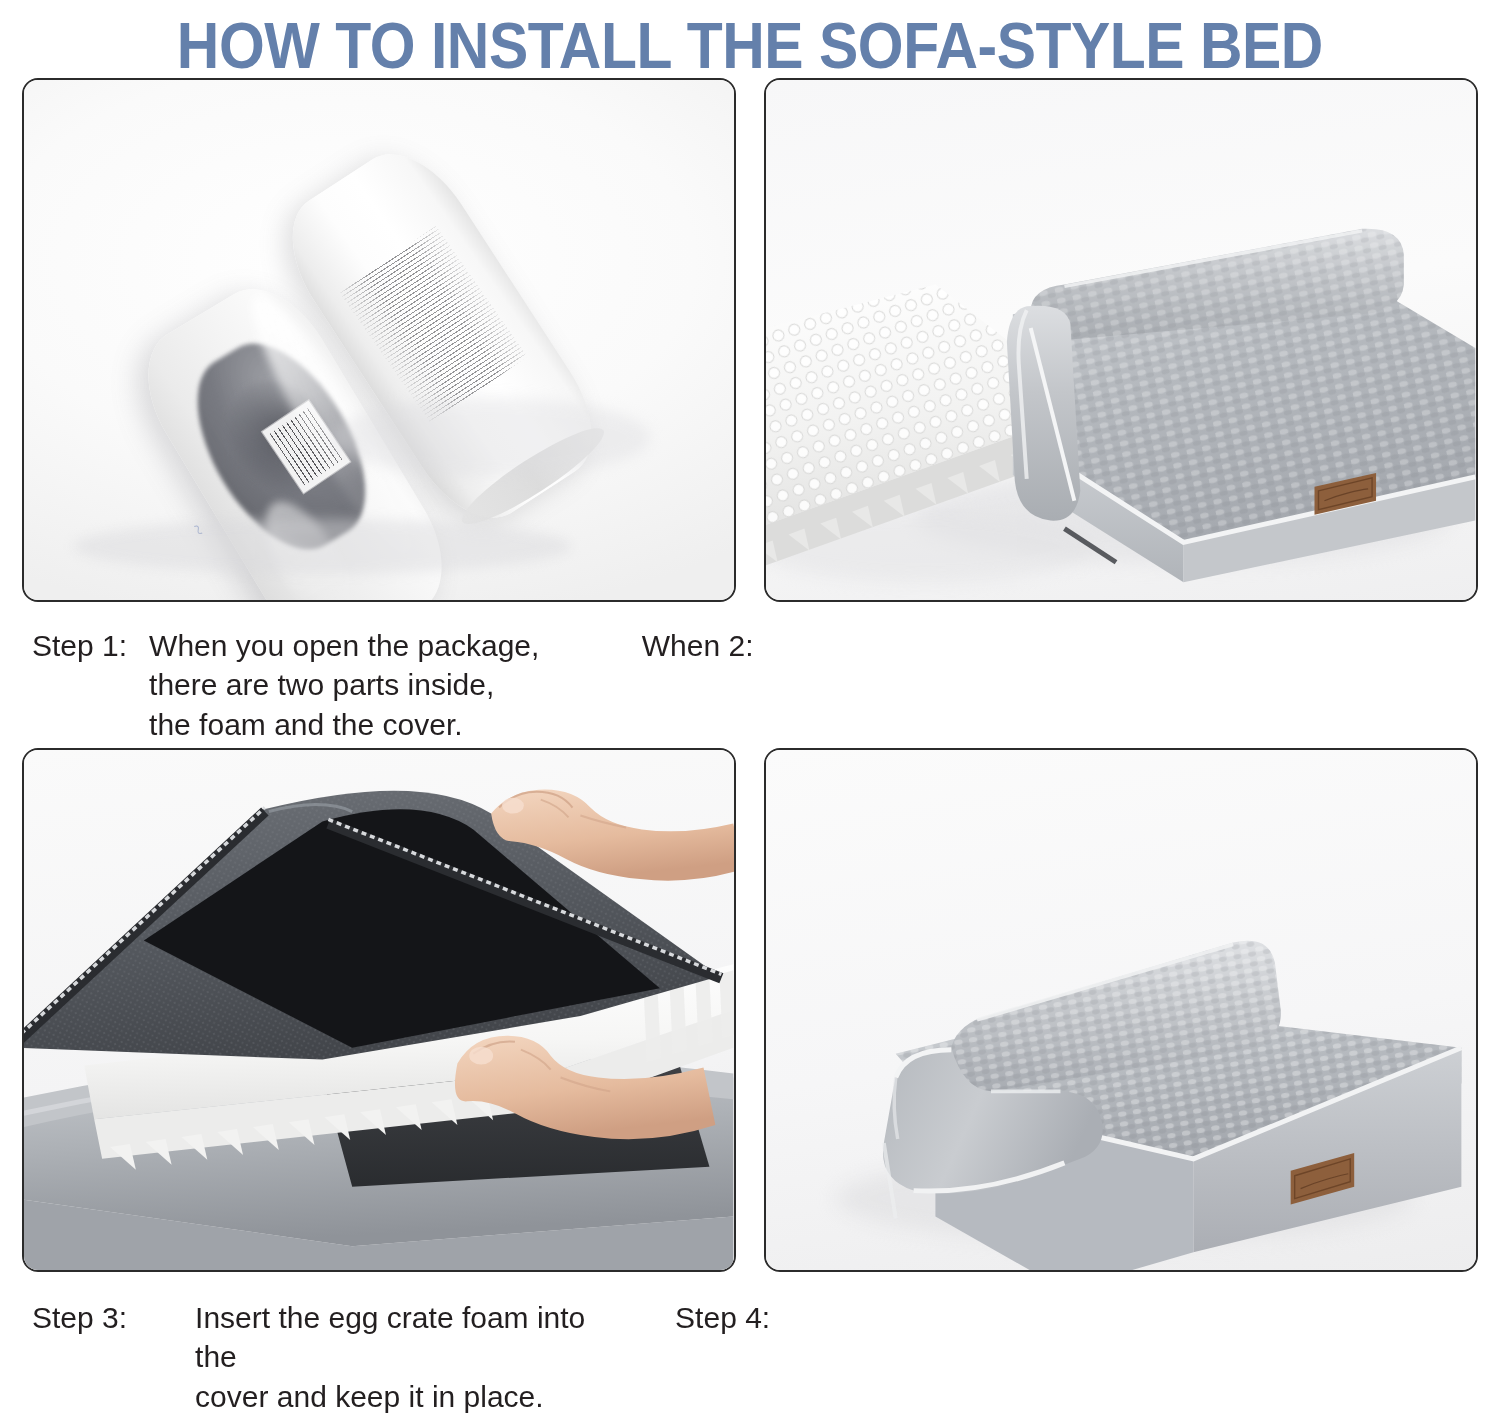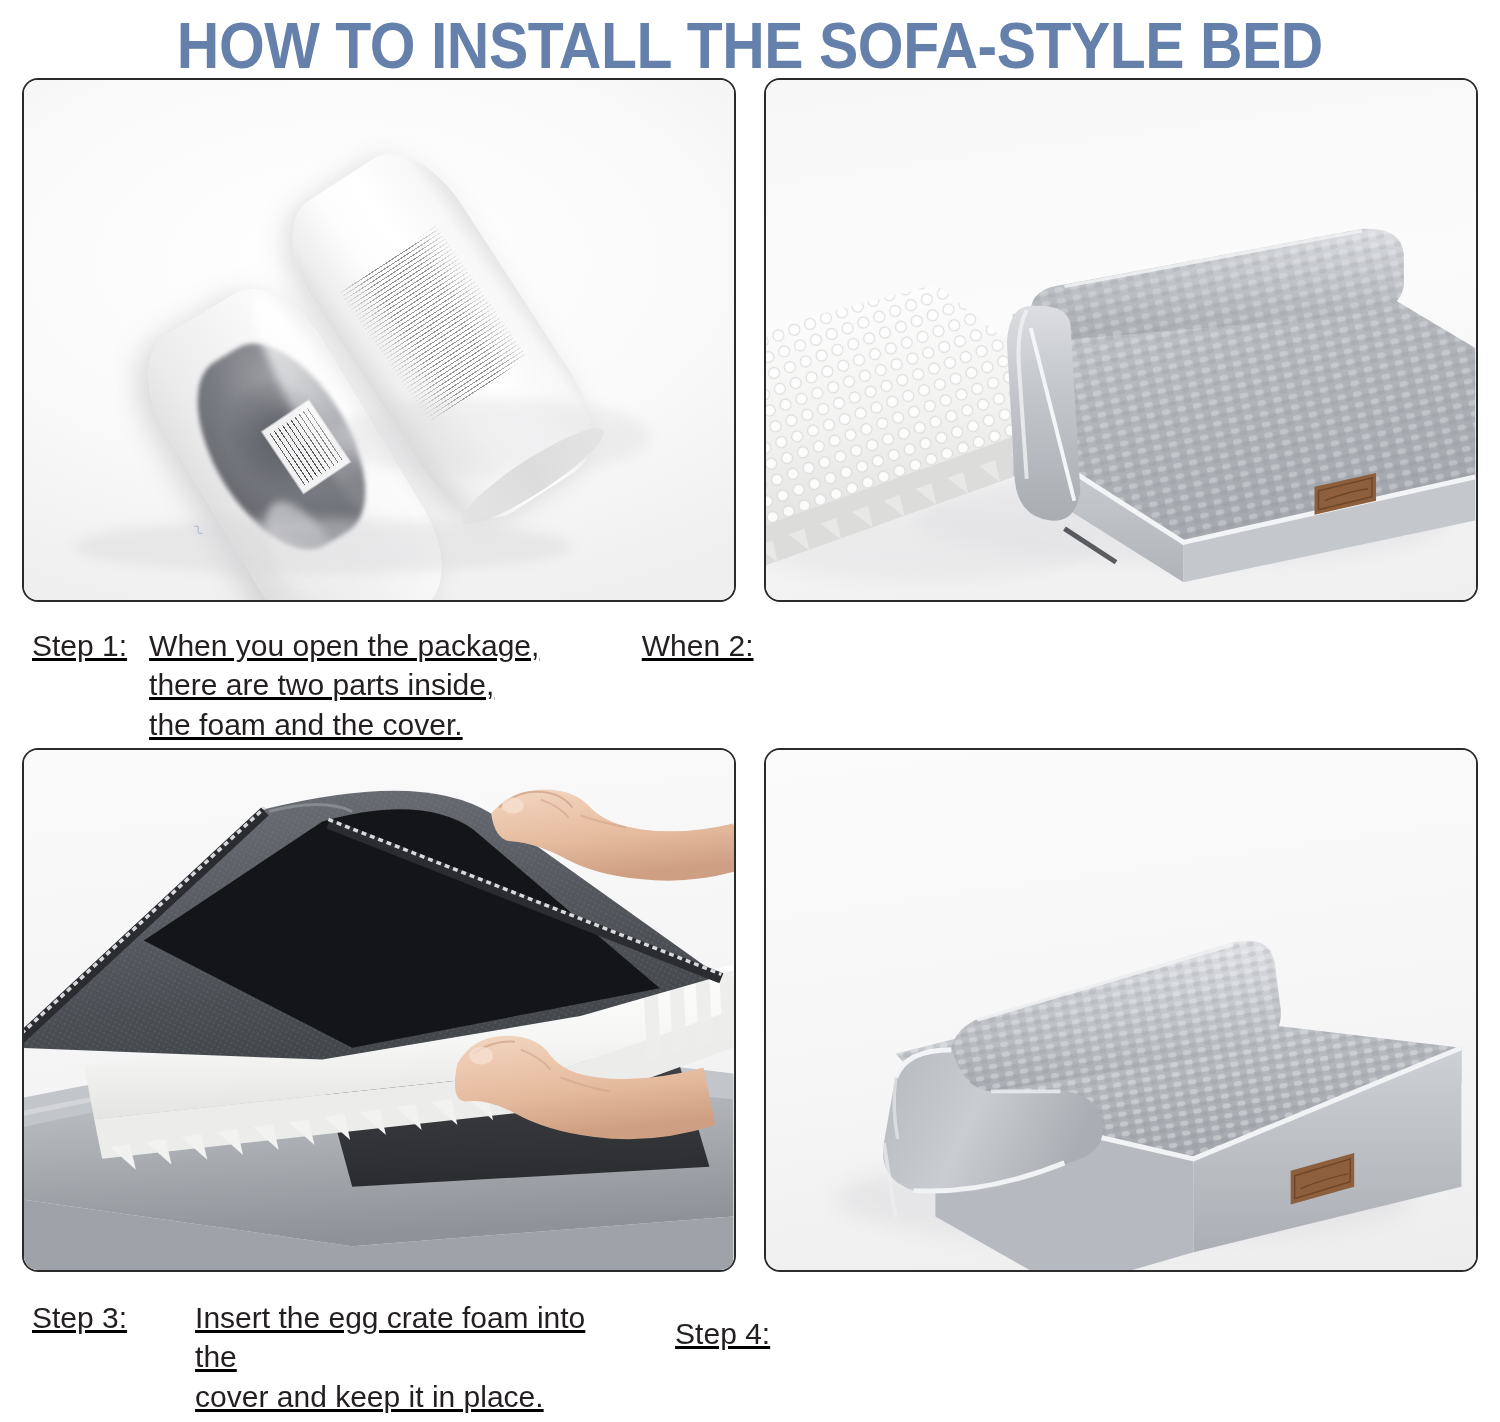--- a/index.html
+++ b/index.html
@@ -49,36 +49,35 @@
     background: #fbfbfb;
     position: relative;
     overflow: hidden;
   }
 
   
   .caption-row {
     width: 1260px;
     display: flex;
     padding: 0 22px;
-    text-decoration: underline;
   }
   .caption-row-1 { height: 146px; padding-top: 24px; }
   .caption-row-2 { height: 104px; padding-top: 26px; }
 
   .caption {
     display: flex;
     align-items: flex-start;
     font-size: 30px;
     color: #231f20;
     line-height: 1.31;
   }
   .caption-1 { width: 760px; padding-left: 10px; }
   .caption-2 { width: 740px; padding-left: 3px; }
   .caption-3 { width: 760px; padding-left: 10px; gap: 46px; }
-  .caption-4 { width: 740px; padding-left: 40px; margin-top: 16px; }
+  .caption-4 { width: 740px; padding-left: 40px; }
 
   .step-label {
     white-space: nowrap;
     margin-right: 22px;
     flex-shrink: 0;
   }
   .step-lines { white-space: pre-line; }
 
   
   .p1-bg {

